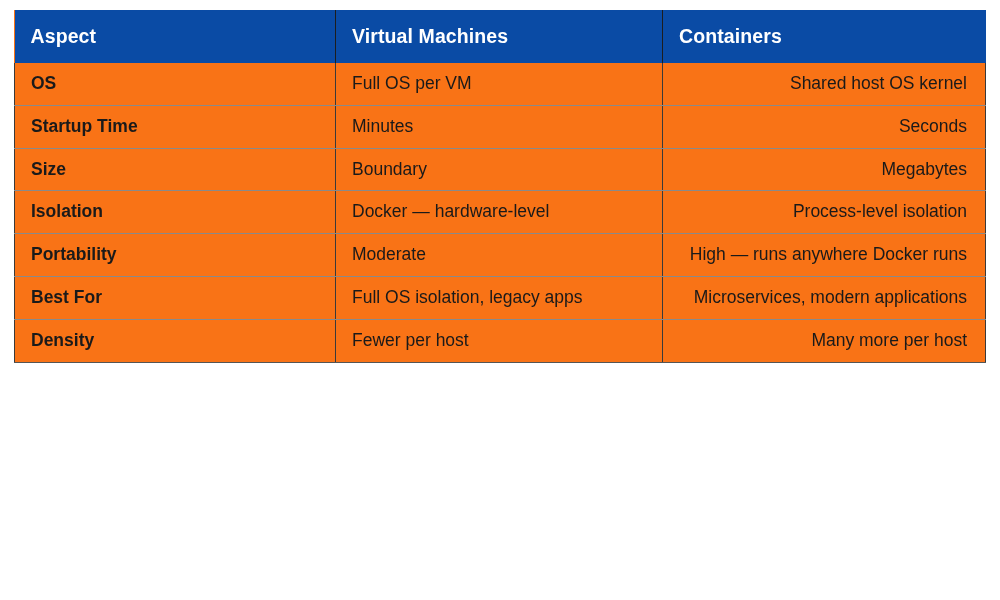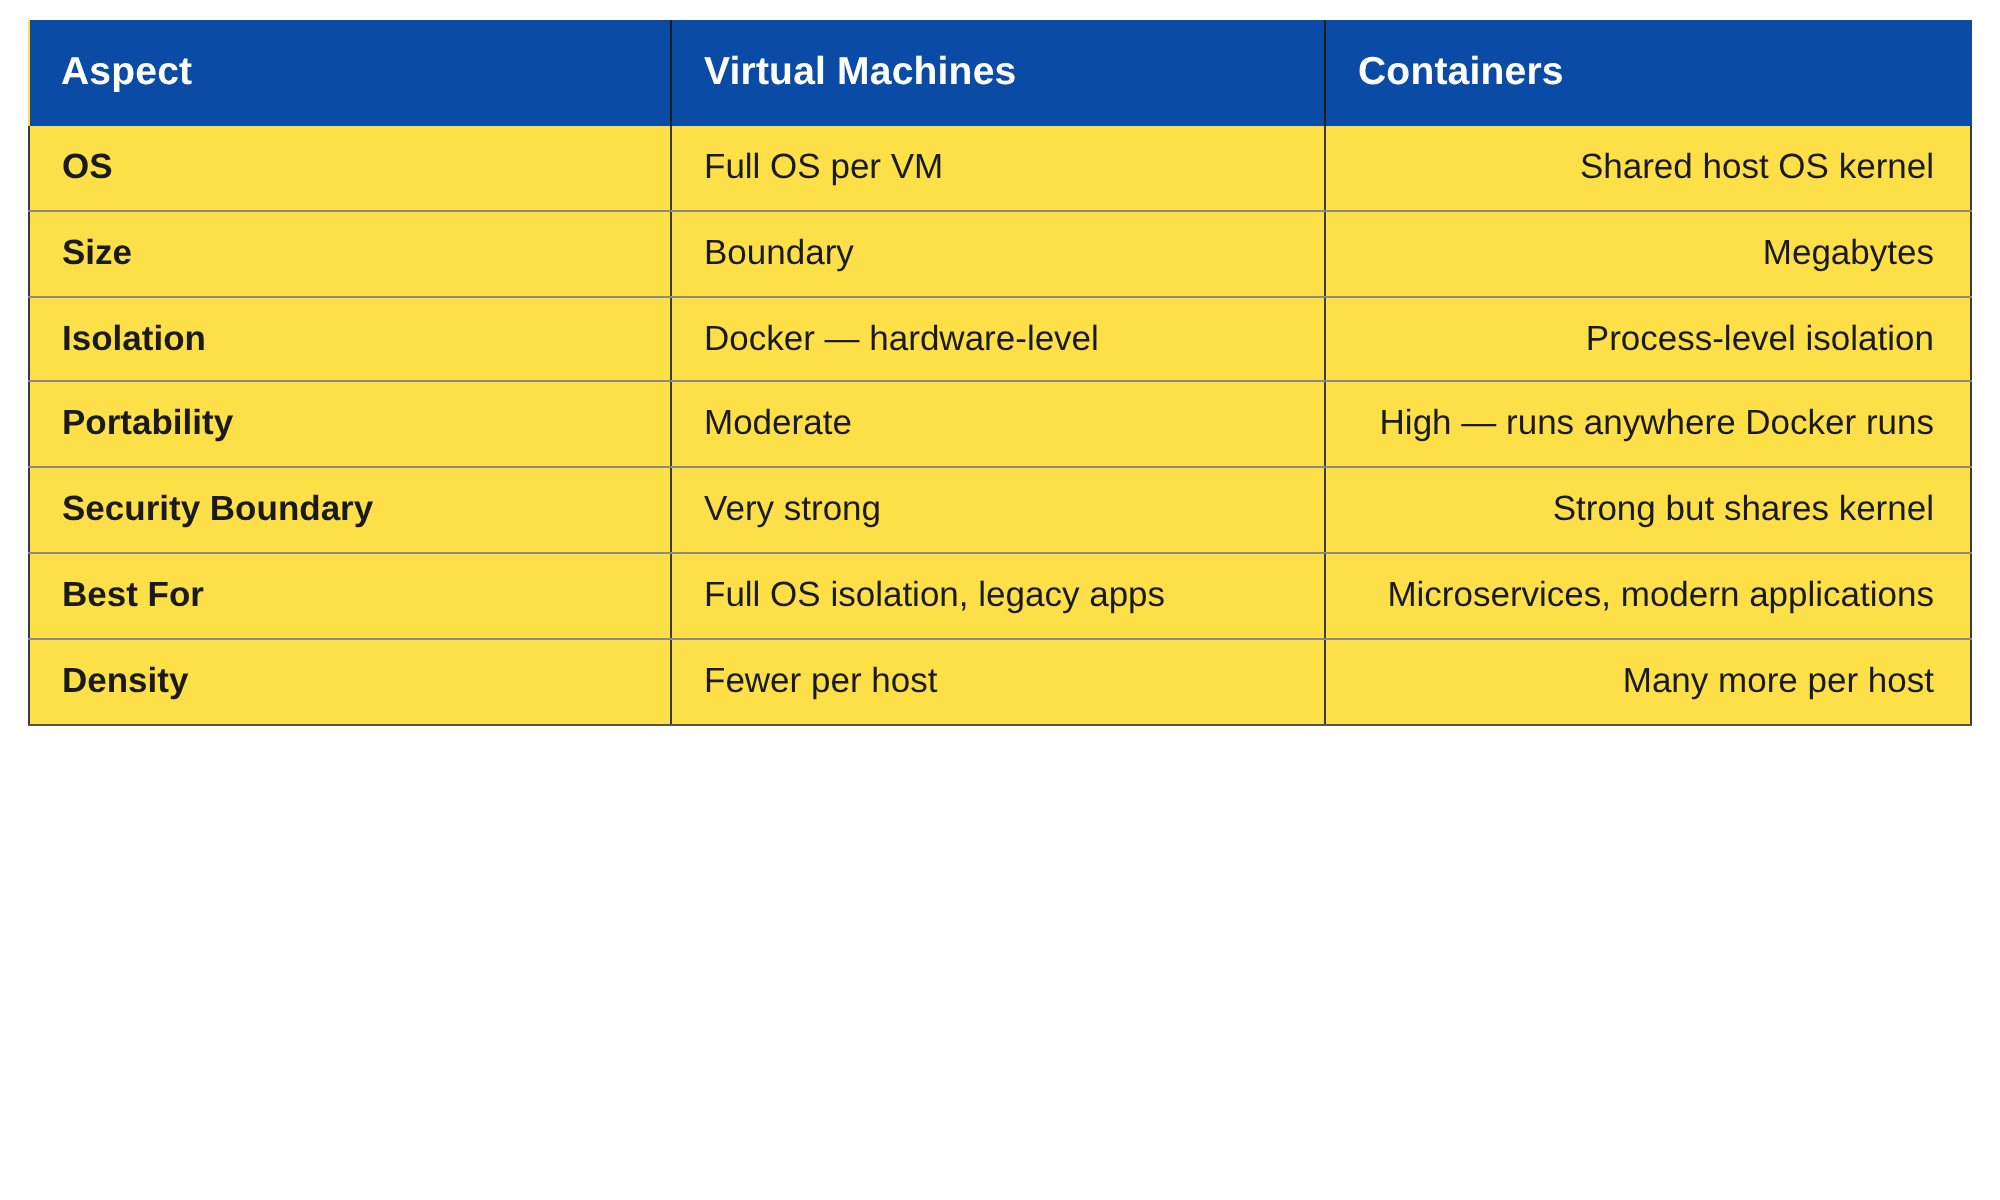--- a/index.html
+++ b/index.html
@@ -21,21 +21,21 @@
     top: 10px;
     width: 971px;
     height: 582px;
     box-sizing: border-box;
   }
 
   table.cmp {
     width: 971px;
     border-collapse: collapse;
     table-layout: fixed;
-    background: #fde047;
+    background: #f97316;
   }
 
   
   col.c-aspect   { width: 321px; }
   col.c-vm       { width: 327px; }
   col.c-ct       { width: 323px; }
 
   
   table.cmp thead th {
     background: #0A4BA5;
@@ -107,20 +107,31 @@
           </td>
           <td>
             <span class="cell-text">Full OS per VM</span>
           </td>
           <td class="last-col">
             <span class="cell-text">Shared host OS kernel</span>
           </td>
         </tr>
         <tr>
           <td class="aspect">
+            <span class="cell-text">Startup Time</span>
+          </td>
+          <td>
+            <span class="cell-text">Minutes</span>
+          </td>
+          <td class="last-col">
+            <span class="cell-text">Seconds</span>
+          </td>
+        </tr>
+        <tr>
+          <td class="aspect">
             <span class="cell-text">Size</span>
           </td>
           <td>
             <span class="cell-text">Boundary</span>
           </td>
           <td class="last-col">
             <span class="cell-text">Megabytes</span>
           </td>
         </tr>
         <tr>
@@ -140,31 +151,20 @@
           </td>
           <td>
             <span class="cell-text">Moderate</span>
           </td>
           <td class="last-col">
             <span class="cell-text">High — runs anywhere Docker runs</span>
           </td>
         </tr>
         <tr>
           <td class="aspect">
-            <span class="cell-text">Security Boundary</span>
-          </td>
-          <td>
-            <span class="cell-text">Very strong</span>
-          </td>
-          <td class="last-col">
-            <span class="cell-text">Strong but shares kernel</span>
-          </td>
-        </tr>
-        <tr>
-          <td class="aspect">
             <span class="cell-text">Best For</span>
           </td>
           <td>
             <span class="cell-text">Full OS isolation, legacy apps</span>
           </td>
           <td class="last-col">
             <span class="cell-text">Microservices, modern applications</span>
           </td>
         </tr>
         <tr>

